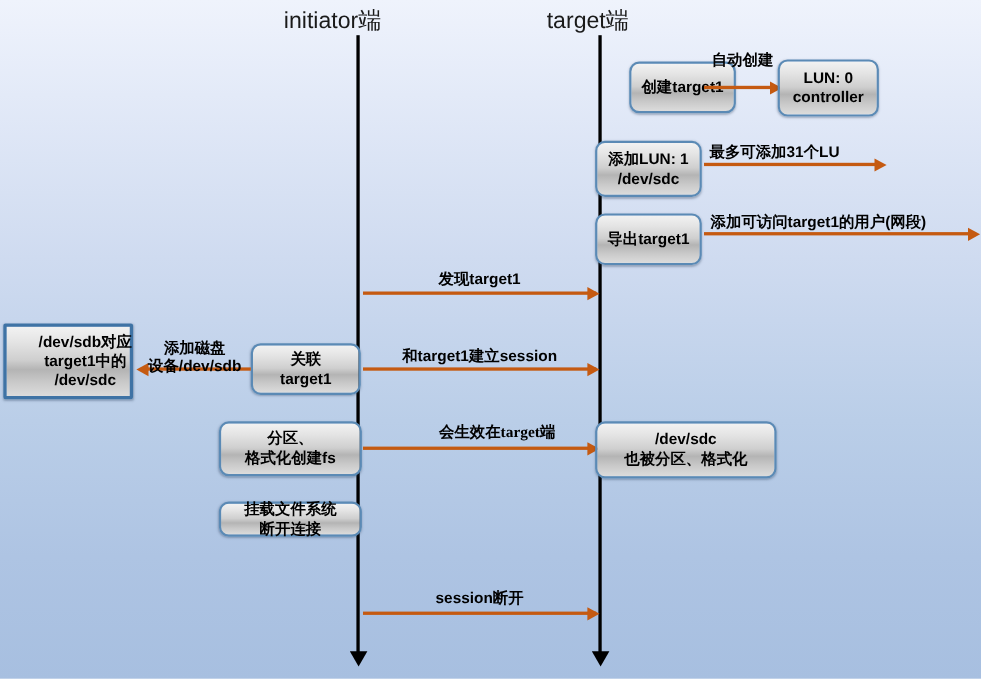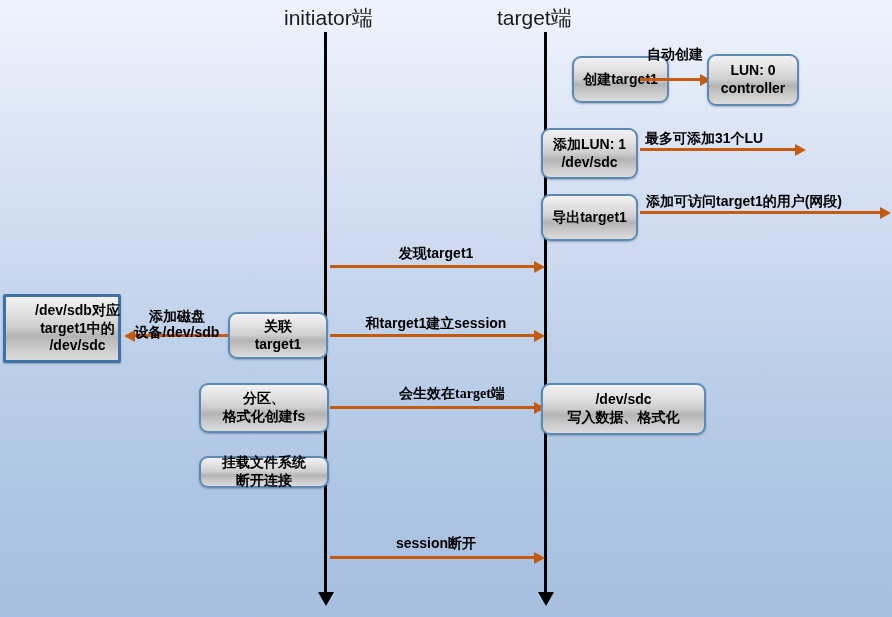--- a/index.html
+++ b/index.html
@@ -106,21 +106,21 @@
   }
   .msg-label.two-line {
     line-height: 1.15;
   }
 </style>
 </head>
 <body>
 
 <div id="canvas">
 
-  <div class="lifeline-title" style="left:284px; top:4px;text-align:right;">initiator端</div>
+  <div class="lifeline-title" style="left:258px; top:4px;text-align:right;">initiator端</div>
   <div class="lifeline-title" style="left:497px; top:4px;">target端</div>
 
   <div class="lifeline" style="left:324px; top:32px; height:562px;"></div>
   <div class="lifeline-tip" style="left:318px; top:592px;"></div>
 
   <div class="lifeline" style="left:544px; top:32px; height:562px;"></div>
   <div class="lifeline-tip" style="left:538px; top:592px;"></div>
 
   <div class="node" style="left:572px; top:56px; width:97px; height:47px;align-items:center;">
     <span class="ln">创建target1</span>
@@ -183,21 +183,21 @@
     <span class="ln">分区、</span>
     <span class="ln">格式化创建fs</span>
   </div>
 
   <div class="arrow" style="left:330px; top:406px; width:210px;"></div>
   <div class="arrow-head-r" style="left:534px; top:402px;"></div>
   <div class="msg-label" style="left:330px; top:386px; width:244px;font-family:Liberation Serif, serif;">会生效在target端</div>
 
   <div class="node" style="left:541px; top:383px; width:165px; height:52px;">
     <span class="ln">/dev/sdc</span>
-    <span class="ln">写入数据、格式化</span>
+    <span class="ln">也被分区、格式化</span>
   </div>
 
   <div class="node" style="left:199px; top:456px; width:130px; height:32px;">
     <span class="ln">挂载文件系统</span>
     <span class="ln">断开连接</span>
   </div>
 
 
   <div class="arrow" style="left:330px; top:556px; width:212px;"></div>
   <div class="arrow-head-r" style="left:534px; top:552px;"></div>

